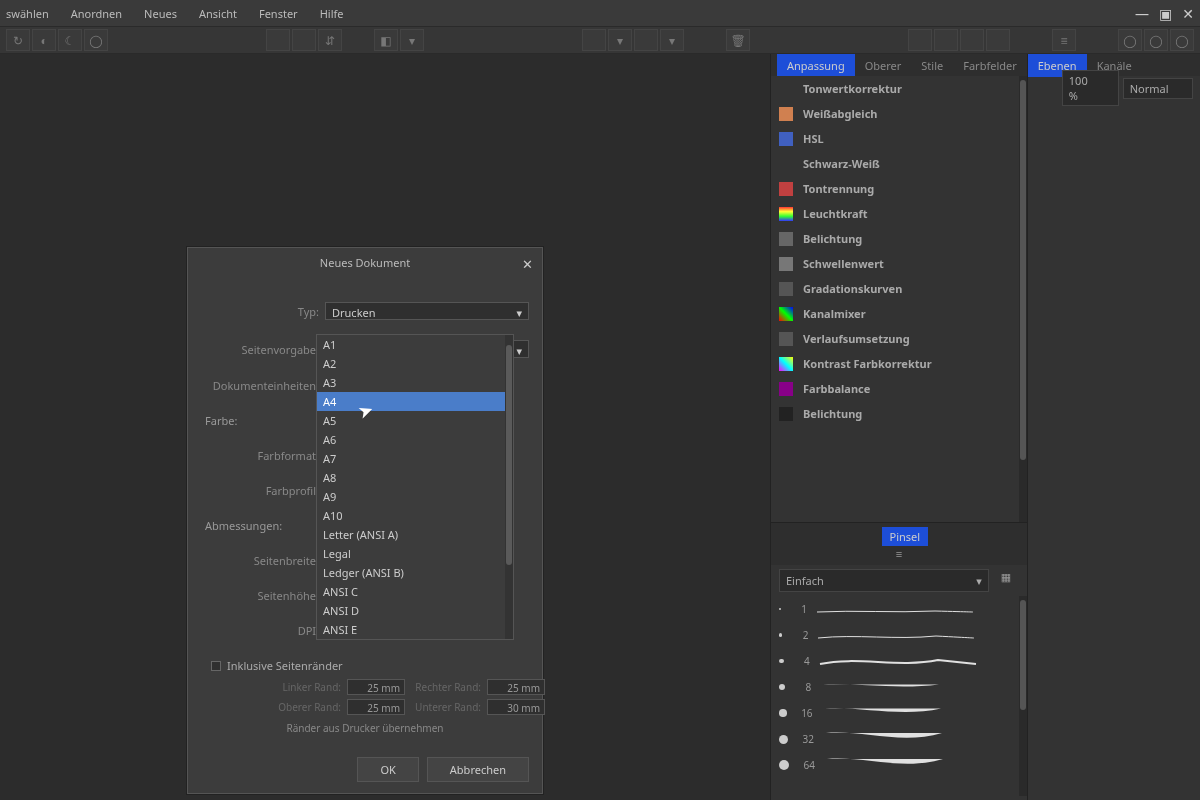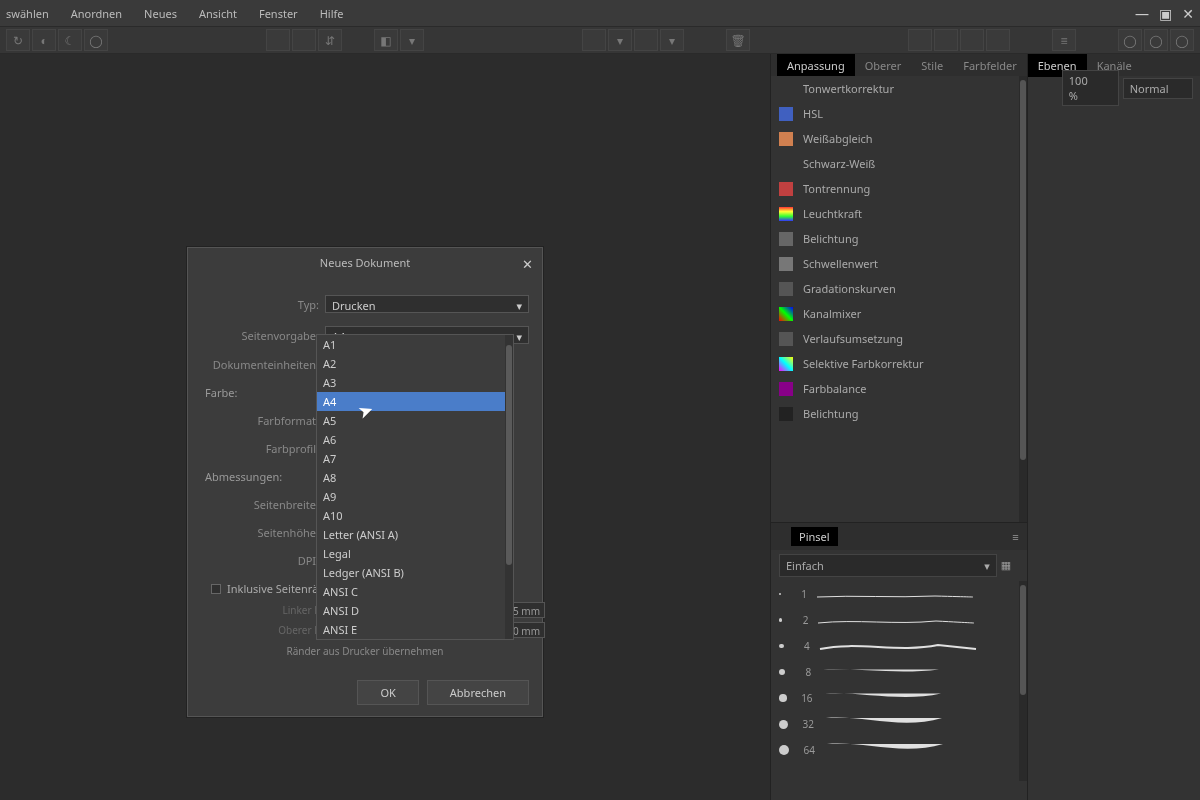--- a/index.html
+++ b/index.html
@@ -17,54 +17,54 @@
 .spacer { flex: 1; }
 
 
 .main { position: absolute; top: 54px; left: 0; right: 0; bottom: 0; display: flex; }
 .canvas-area { flex: 1; background: #2c2c2c; position: relative; }
 
 
 .rpanels { width: 430px; display: flex; flex-direction: column; background: #333; border-left: 1px solid #222; }
 .tabrow { display: flex; align-items: center; background: #2e2e2e; height: 22px; font-size: 11px; }
 .tab { padding: 4px 10px; color: #888; cursor: default; }
-.tab.active { background: #000000; color: #ccc; }
+.tab.active { background: #1d4ed8; color: #ccc; }
 .options-row { display: flex; align-items: center; gap: 4px; padding: 4px 6px; background: #333; height: 24px; }
 .options-row .sel { background: #2a2a2a; border: 1px solid #444; padding: 2px 24px 2px 6px; color: #aaa; font-size: 11px; }
 
 .adj-list { flex: 0 0 auto; overflow-y: auto; background: #333; display: flex; }
-.adj-items { flex: 1; }
+.adj-items { flex: 1; font-weight: bold; }
 .adj-item { display: flex; align-items: center; gap: 10px; padding: 5px 8px; color: #aaa; cursor: default; }
 .adj-icon { width: 14px; height: 14px; background: #666; display: inline-block; }
 .scrollbar { width: 8px; background: #2a2a2a; position: relative; }
 .thumb { position: absolute; width: 6px; left: 1px; background: #555; border-radius: 3px; }
 
 
 .brush-panel { background: #333; border-top: 1px solid #222; }
-.brush-header { display: flex; align-items: center; padding: 4px 8px; justify-content: space-between; background: #2e2e2e; }
-.brush-sel-row { padding: 4px 8px; display: flex; align-items: center; gap: 4px; }
+.brush-header { display: flex; align-items: center; padding: 4px 8px; justify-content: flex-end; background: #2e2e2e; flex-direction: column; }
+.brush-sel-row { padding: 4px 8px; display: flex; gap: 12px; }
 .brush-sel { flex: 1; background: #2a2a2a; border: 1px solid #444; padding: 3px 6px; font-size: 11px; color: #aaa; text-align: left; }
 .brush-list { display: flex; }
 .brush-rows { flex: 1; }
 .brush-row { display: flex; align-items: center; gap: 8px; padding: 2px 8px; }
 .brush-size { width: 18px; text-align: right; color: #999; font-size: 10px; }
 .brush-stroke { flex: 1; height: 22px; display:flex;align-items:center; }
 .brush-dot { width: 6px; height: 6px; border-radius: 50%; background: #ccc; }
 
 
 .lcol { width: 210px; border-left: 1px solid #222; background: #333; }
 .rdouble { display: flex; flex: 1; min-height: 0; }
 .adj-col { flex: 1; display: flex; flex-direction: column; }
 
 
 .dialog { position: absolute; left: 186px; top: 246px; width: 358px; background: #3c3c3c; border: 1px solid #222; color: #aaa; font-size: 11px; z-index: 10; box-shadow: 0 0 0 1px #555 inset; }
 .dlg-title { text-align: center; padding: 8px; color: #bbb; position: relative; }
 .dlg-close { position: absolute; right: 10px; top: 8px; color: #ccc; font-size: 13px; cursor: default; }
 .dlg-body { padding: 4px 14px 10px; }
-.dlg-row { display: flex; align-items: center; margin: 13px 0; }
+.dlg-row { display: flex; align-items: center; margin: 20px 0; }
 .dlg-label { width: 124px; text-align: right; padding-right: 6px; color: #888; }
 .dlg-input { flex: 1; background: #2f2f2f; border: 1px solid #555; padding: 2px 6px; color: #ccc; height: 18px; }
 .dlg-section { color: #999; margin: 10px 0 4px 4px; }
 .dlg-chk { display: flex; align-items: center; gap: 6px; margin: 8px 0 6px 10px; }
 .chk { width: 10px; height: 10px; border: 1px solid #666; background: #2f2f2f; }
 .margins { display: grid; grid-template-columns: 70px 58px 70px 58px; gap: 4px 6px; margin: 4px 0 4px 70px; align-items: center; font-size: 10px; }
 .margins span { text-align: right; color: #666; }
 .margins .mval { background: #2f2f2f; border: 1px solid #555; padding: 1px 4px; color: #999; height: 16px; }
 .printer-link { text-align: center; color: #888; margin: 6px 0; font-size: 10px; }
 .dlg-btns { display: flex; justify-content: flex-end; gap: 8px; padding: 6px 14px 12px; }
@@ -158,28 +158,28 @@
           <span class="tab">Stile</span>
           <span class="tab">Farbfelder</span>
         </div>
         <div class="adj-list" style="height:446px;">
           <div class="adj-items" id="adj-items">
               <div class="adj-item">
                 <span class="adj-icon" style="background:#333"></span>
                 <span>Tonwertkorrektur</span>
               </div>
               <div class="adj-item">
+                <span class="adj-icon" style="background:#d08050"></span>
+                <span>Weißabgleich</span>
+              </div>
+              <div class="adj-item">
                 <span class="adj-icon" style="background:#4060c0"></span>
                 <span>HSL</span>
               </div>
               <div class="adj-item">
-                <span class="adj-icon" style="background:#d08050"></span>
-                <span>Weißabgleich</span>
-              </div>
-              <div class="adj-item">
                 <span class="adj-icon" style="background:#333"></span>
                 <span>Schwarz-Weiß</span>
               </div>
               <div class="adj-item">
                 <span class="adj-icon" style="background:#c04040"></span>
                 <span>Tontrennung</span>
               </div>
               <div class="adj-item">
                 <span class="adj-icon" style="background:linear-gradient(#f33,#ff3,#3f3,#33f)"></span>
                 <span>Leuchtkraft</span>
@@ -199,21 +199,21 @@
               <div class="adj-item">
                 <span class="adj-icon" style="background:linear-gradient(45deg,#f00,#0f0,#00f)"></span>
                 <span>Kanalmixer</span>
               </div>
               <div class="adj-item">
                 <span class="adj-icon" style="background:#555"></span>
                 <span>Verlaufsumsetzung</span>
               </div>
               <div class="adj-item">
                 <span class="adj-icon" style="background:linear-gradient(45deg,#f0f,#0ff,#ff0)"></span>
-                <span>Selektive Farbkorrektur</span>
+                <span>Kontrast Farbkorrektur</span>
               </div>
               <div class="adj-item">
                 <span class="adj-icon" style="background:#808"></span>
                 <span>Farbbalance</span>
               </div>
               <div class="adj-item">
                 <span class="adj-icon" style="background:#222"></span>
                 <span>Belichtung</span>
               </div>
             </div>

